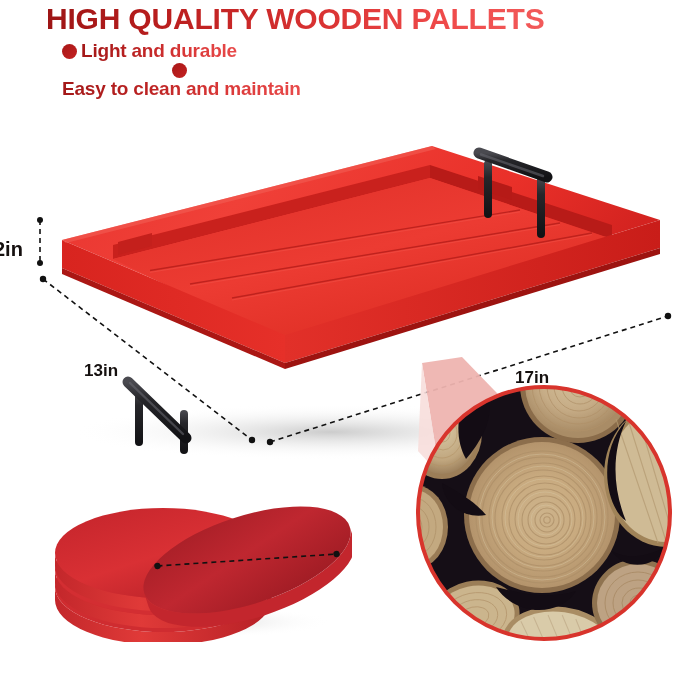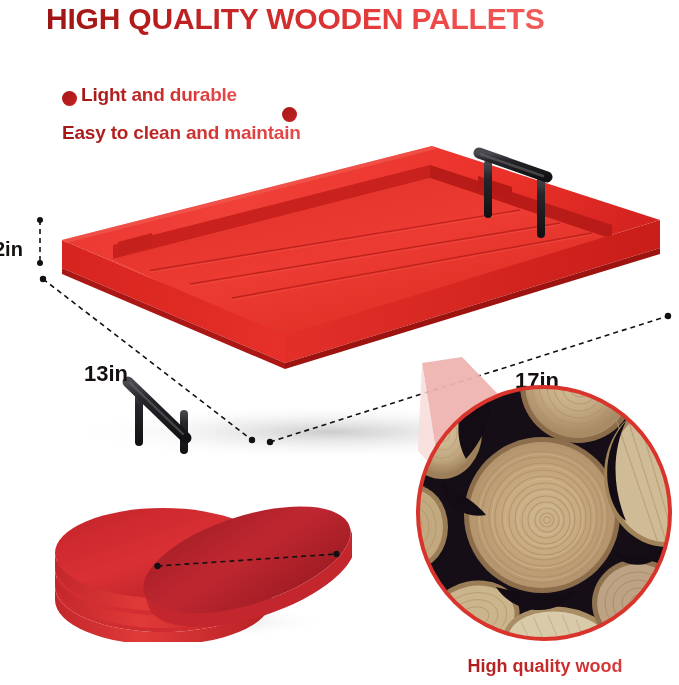--- a/index.html
+++ b/index.html
@@ -14,42 +14,42 @@
 
   
   .title{
     position:absolute; left:46px; top:2px;
     font-size:30px; font-weight:bold; letter-spacing:-0.2px;
     white-space:nowrap;
     background:linear-gradient(90deg,#9d1515 0%,#b81d1d 22%,#d93232 55%,#ef4a4a 80%,#f25a5a 100%);
     -webkit-background-clip:text; background-clip:text;
     color:transparent;text-align:center; -webkit-text-fill-color:transparent;
   }
-  .bullet-row{ position:absolute; display:flex; align-items:flex-end; white-space:nowrap;margin-top:44px; }
+  .bullet-row{ position:absolute; display:flex; align-items:center; white-space:nowrap; }
   .bullet-row.r1{ left:62px; top:40px; }
   .bullet-row.r2{ left:62px; top:63px;flex-direction:column; }
   .dot{
     width:15px; height:15px; border-radius:50%;
     background:linear-gradient(135deg,#a81717,#c42222);
     margin-right:4px; flex:none;
   }
   .bullet-text{
     font-size:19px; font-weight:bold; letter-spacing:-0.2px;
     background:linear-gradient(90deg,#a31818 0%,#bb2222 35%,#da3838 68%,#e84a4a 100%);
     -webkit-background-clip:text; background-clip:text;
     color:transparent; -webkit-text-fill-color:transparent;
   }
 
   
   #tray-wrap{ position:absolute; left:0; top:120px; width:679px; height:350px; }
   #tray-wrap svg{ display:block; }
 
   
   .dim{
-    position:absolute; font-size:22px; font-weight:bold;
+    position:absolute; font-size:17px; font-weight:bold;
     color:#15100f; white-space:nowrap;
   }
   .dim.h2{ left:-6px; top:238px; font-size:20px; }
   .dim.w13{ left:84px; top:361px; }
   .dim.w17{ left:499px; top:368px;margin-left:16px; }
   .dim.c35{ left:244px; top:535px; }
 
   
   #coasters{ position:absolute; left:52px; top:482px; width:300px; height:160px; }
 
@@ -386,15 +386,14 @@
         <path d="M 96,232 C 126,240 150,244 176,236 C 160,262 116,262 96,232 Z"></path>
         <path d="M 212,196 C 230,206 250,200 266,192 C 256,214 224,216 212,196 Z"></path>
         <path d="M 42,128 C 60,138 74,146 86,160 C 64,164 44,150 42,128 Z"></path>
       </g>
     </g>
 
     <circle cx="144" cy="158" r="126" fill="none" stroke="#d8342c" stroke-width="4"></circle>
   </svg>
   </div>
 
-  <div class="wood-caption">High quality wood</div>
 
 </div>
 
 </body></html>

